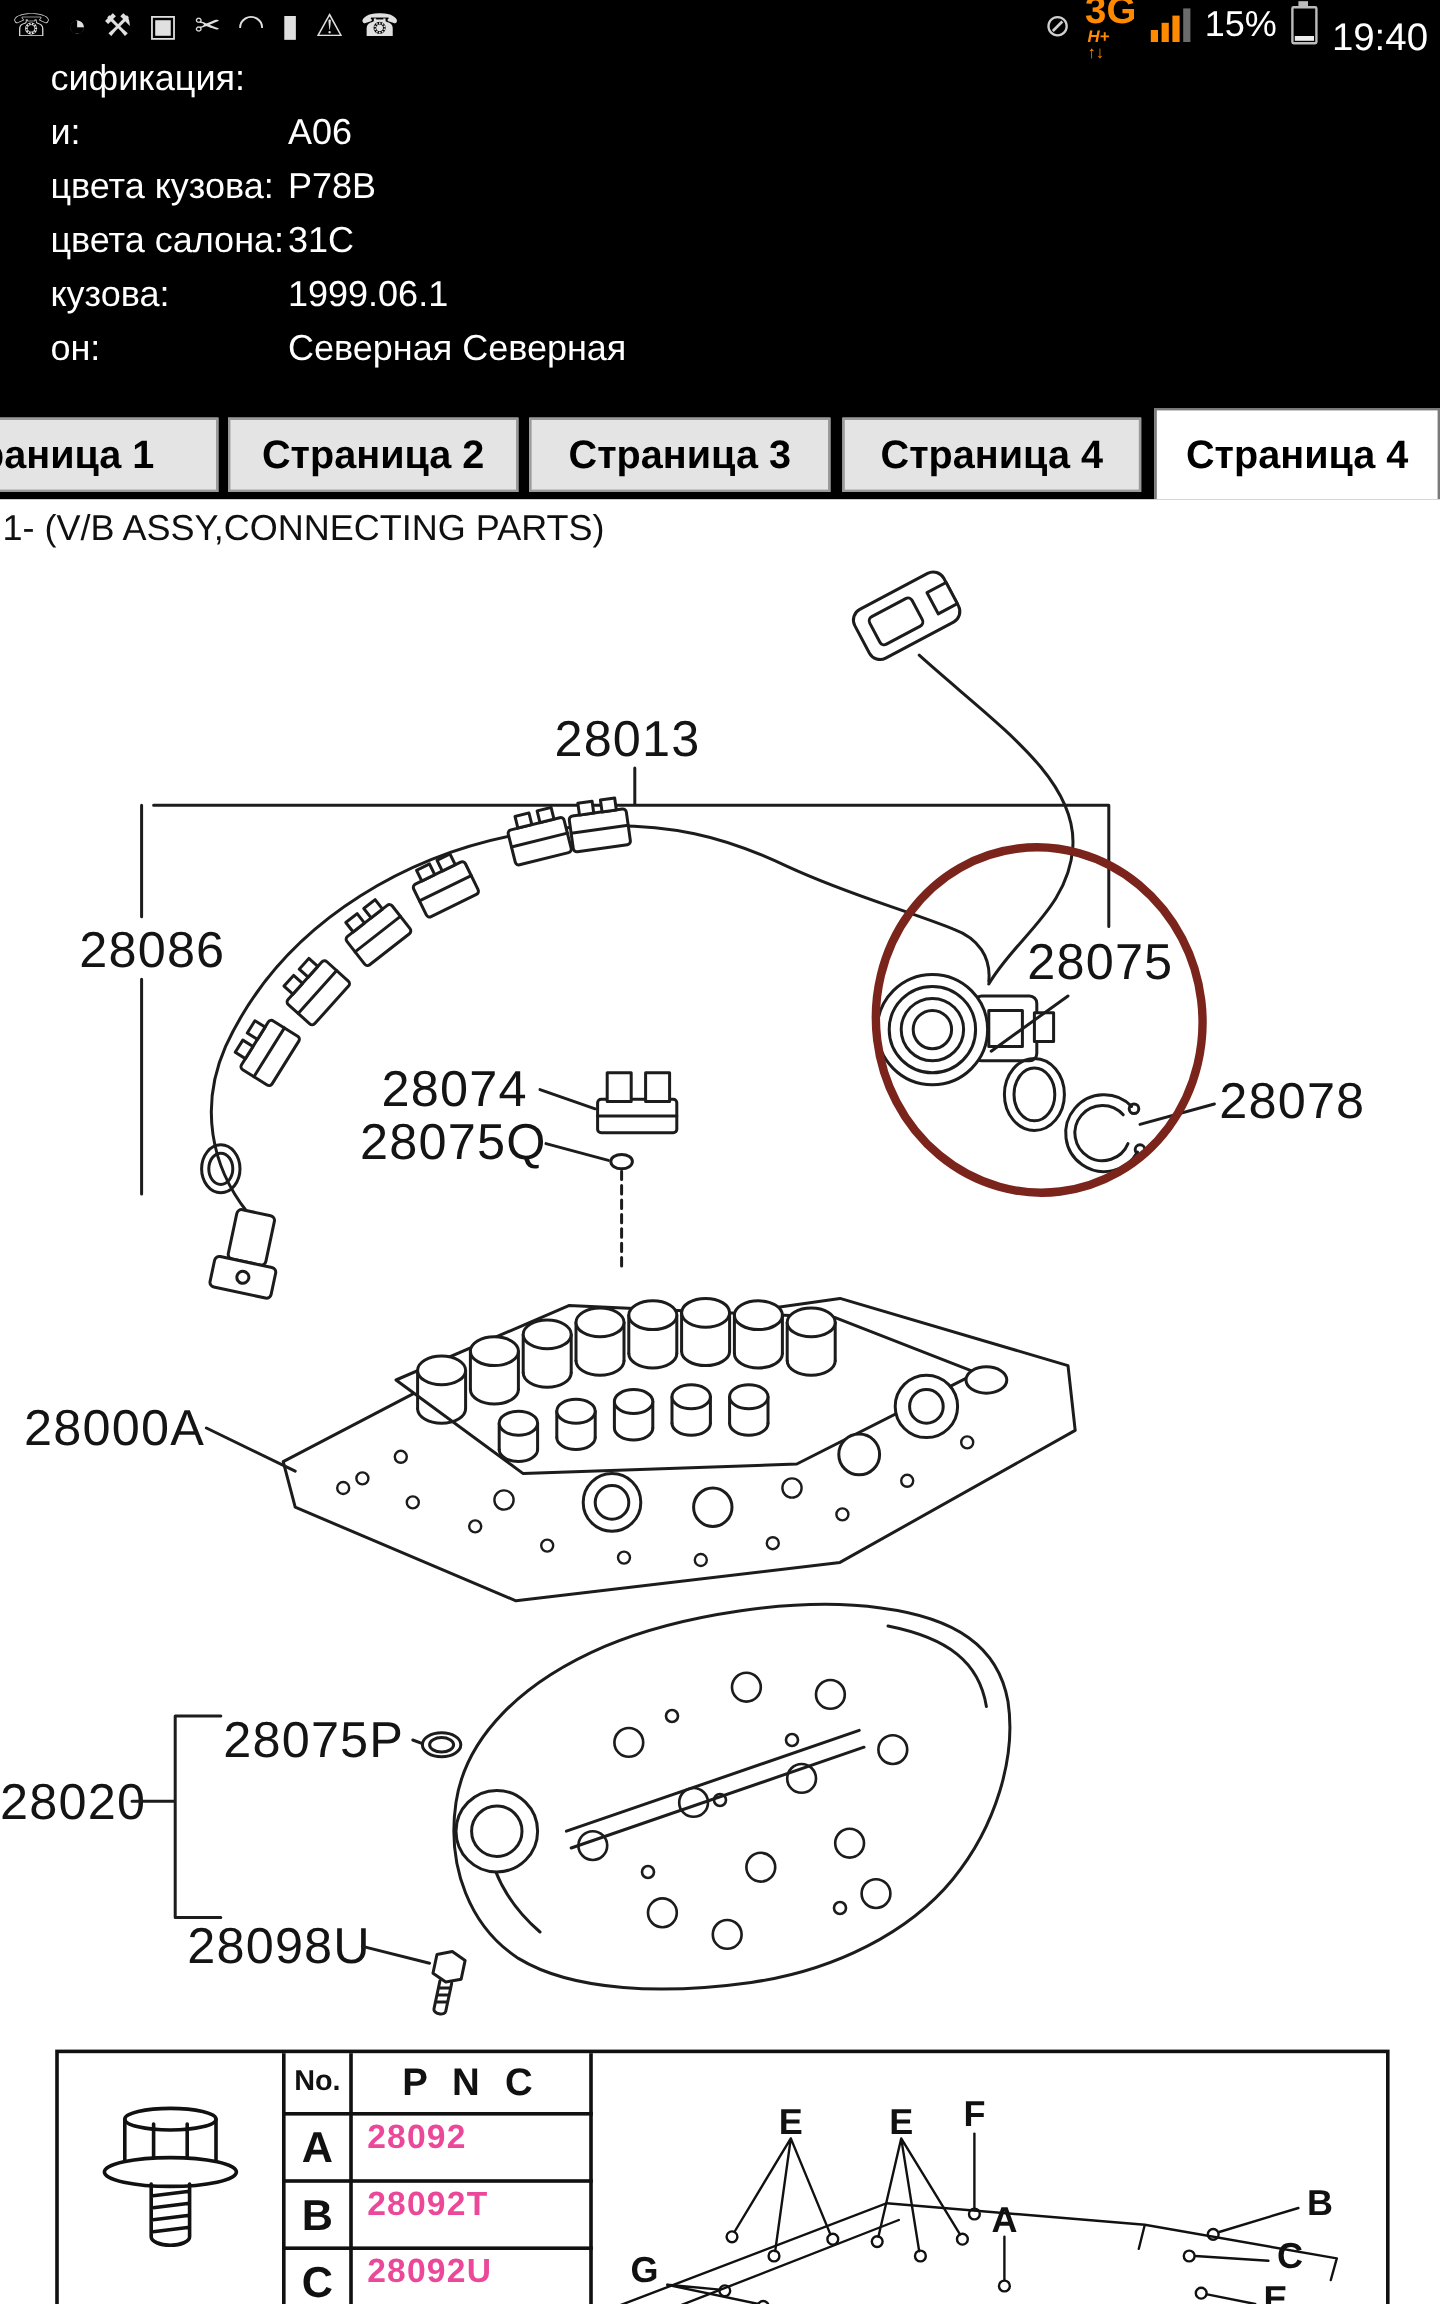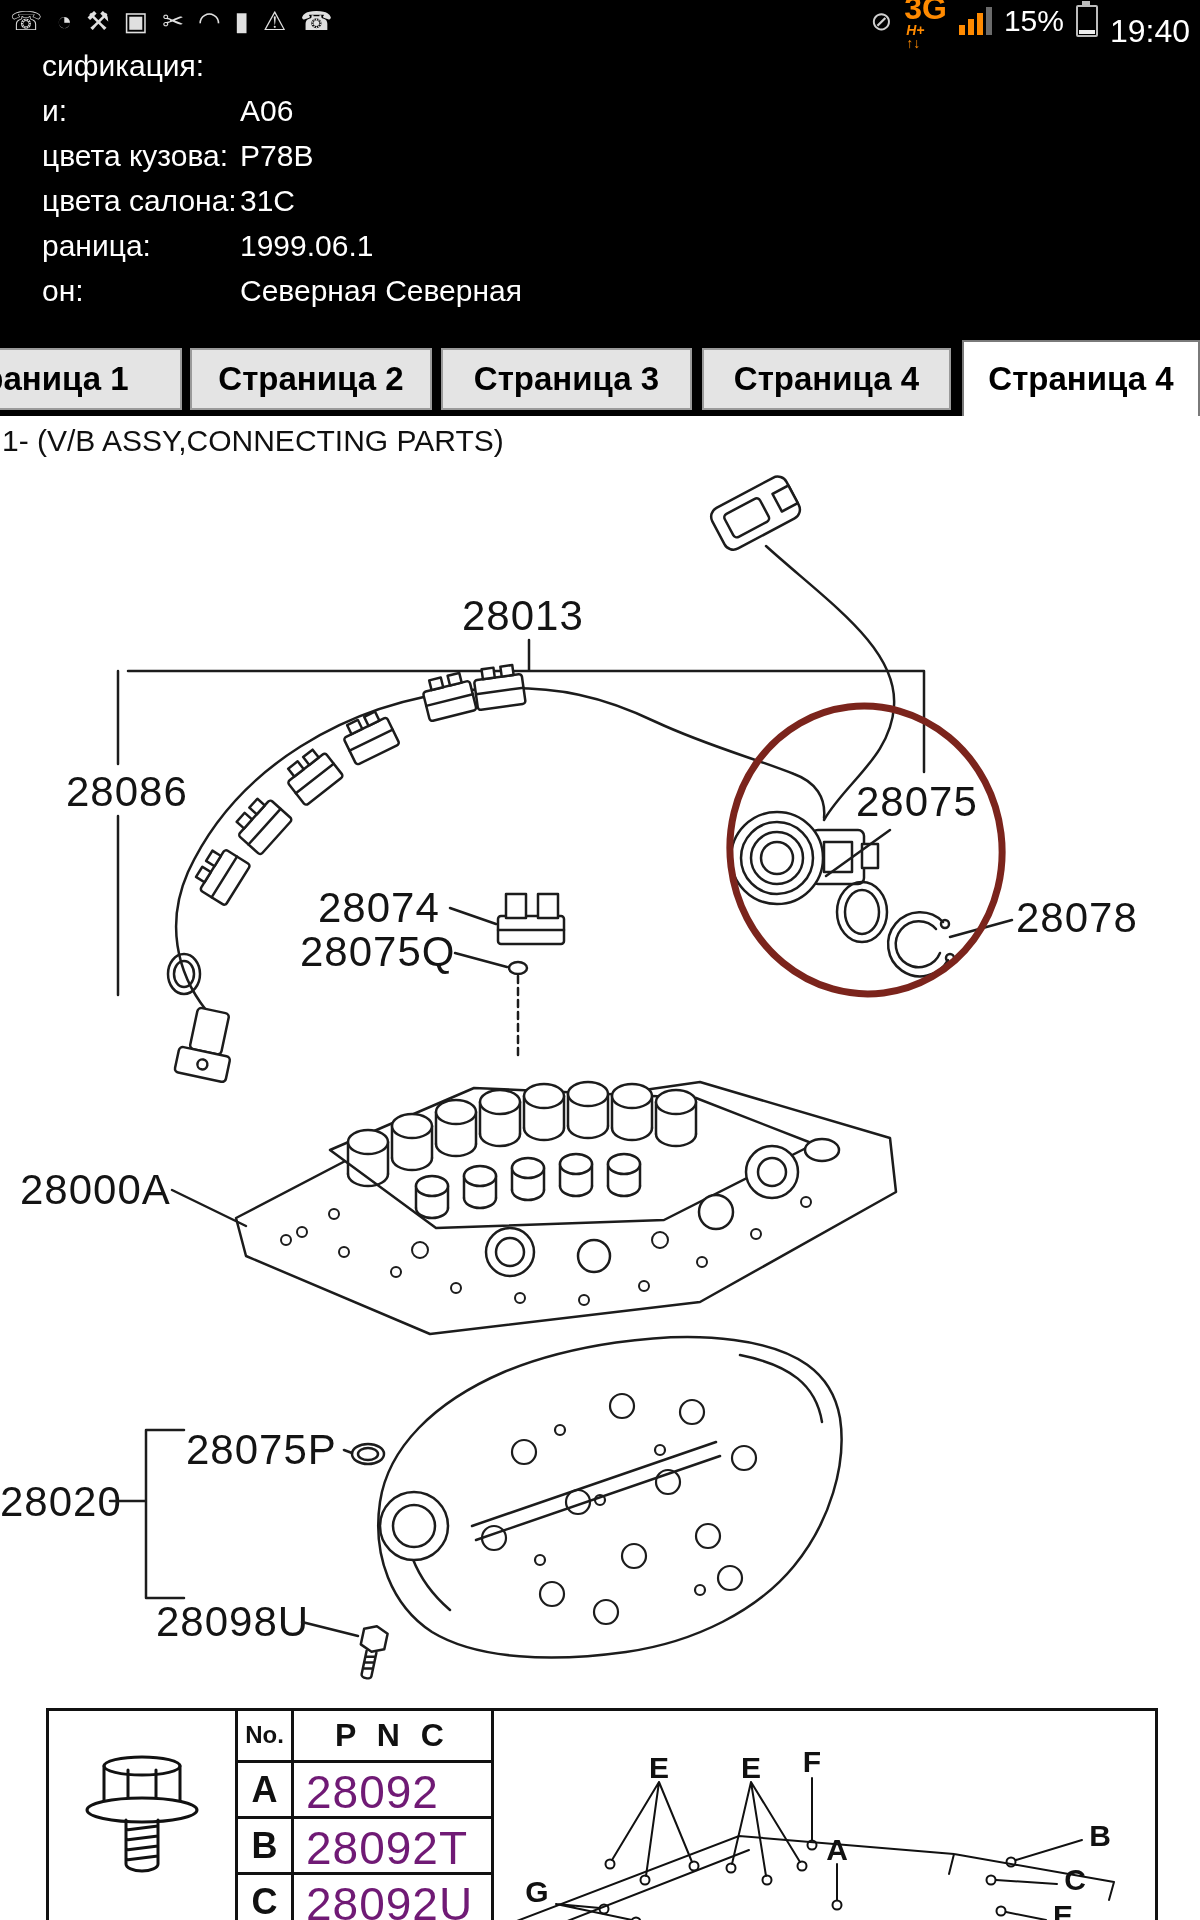--- a/index.html
+++ b/index.html
@@ -45,21 +45,21 @@
   .plabel { position:absolute; font-size:42px; color:#141414; letter-spacing:1px; white-space:nowrap; }
 
   
   .parts-table { position:absolute; top:1292px; left:46px; width:1112px; height:240px;
     border:3px solid #111; box-sizing:border-box; background:#fff; }
   .vline { position:absolute; top:0; bottom:0; width:3px; background:#111; }
   .hline { position:absolute; left:186px; width:259px; height:3px; background:#111; }
   .th-no  { position:absolute; left:189px; top:10px; width:53px; text-align:center; font-size:24px; font-weight:bold; color:#111; }
   .th-pnc { position:absolute; left:245px; top:6px; width:197px; text-align:center; font-size:32px; font-weight:bold; letter-spacing:6px; color:#111; }
   .cell-no  { position:absolute; left:189px; width:53px; text-align:center; font-size:36px; font-weight:bold; color:#111; }
-  .cell-pnc { position:absolute; left:257px; width:185px; font-size:46px; font-weight:normal; color:#701a75; letter-spacing:1px; }
+  .cell-pnc { position:absolute; left:257px; width:185px; font-size:28px; font-weight:bold; color:#ec4899; letter-spacing:1px; }
   .bolt-svg { position:absolute; left:3px; top:3px; }
   .pt-diag  { position:absolute; left:445px; top:3px; }
   .pl { font-family:"Liberation Sans", sans-serif; font-weight:bold; font-size:30px; fill:#111; stroke:none; }
 </style>
 </head>
 <body>
 
 <div class="statusbar">
   <div class="sb-left">
     <span class="sb-icon">☏</span>
@@ -105,21 +105,21 @@
   </div>
   <div class="info-row" style="top:92px">
     <span class="info-label">цвета кузова:</span>
     <span class="info-value">P78B</span>
   </div>
   <div class="info-row" style="top:137px">
     <span class="info-label">цвета салона:</span>
     <span class="info-value">31C</span>
   </div>
   <div class="info-row" style="top:182px">
-    <span class="info-label">раница:</span>
+    <span class="info-label">кузова:</span>
     <span class="info-value">1999.06.1</span>
   </div>
   <div class="info-row" style="top:227px">
     <span class="info-label">он:</span>
     <span class="info-value">Северная Северная</span>
   </div>
 </div>
 
 <div class="tabbar">
   <div class="tab" style="left:-70px;width:252px">раница 1</div>

